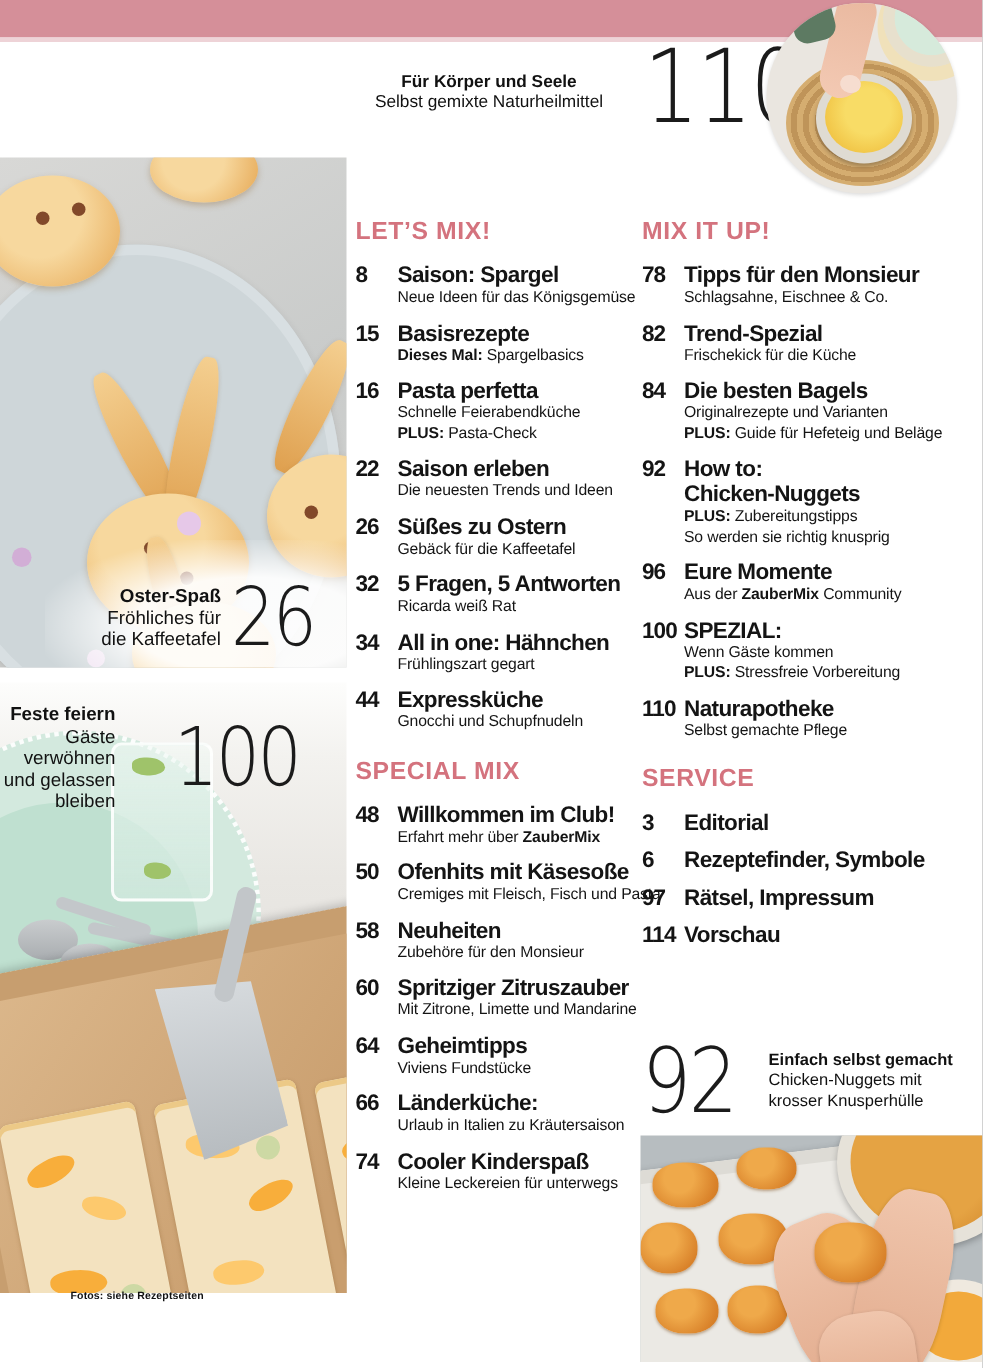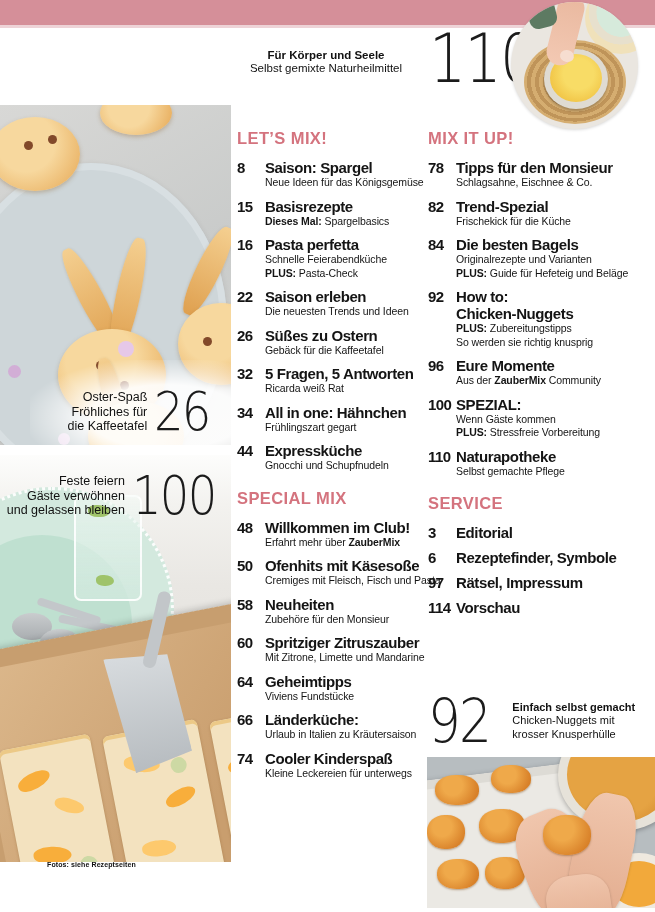--- a/index.html
+++ b/index.html
@@ -42,30 +42,30 @@
   .p2-parch{position:absolute;left:22px;top:18px;width:285px;height:270px;background:linear-gradient(135deg,#dcb88c,#c99e6e 70%);}
   .tart{position:absolute;border-radius:6px;background:#f3e2bf;box-shadow:inset 0 4px 0 #ecc987,0 1px 3px rgba(120,80,30,.35);}
   .mango{position:absolute;border-radius:45% 55% 50% 50%;background:#f8ae3b;}
   .mango.l{background:#fdc96d;}
   .zuc{position:absolute;border-radius:50%;background:#cdd9a4;}
   .server{position:absolute;left:150px;top:30px;width:76px;height:118px;background:linear-gradient(#d7dbde,#b7bcc0);clip-path:polygon(8% 0,92% 6%,100% 90%,22% 100%);}
   .server-handle{position:absolute;left:208px;top:-28px;width:13px;height:78px;border-radius:6px;background:#c2c6c9;transform:rotate(24deg);}
   
   .photo-cap{position:absolute;display:flex;align-items:center;text-align:right;color:#111;}
   .photo-cap .cap-text{font-size:12.5px;line-height:14.5px;}
-  .photo-cap .cap-text .b{font-weight:400;}
+  .photo-cap .cap-text .b{font-weight:700;}
   .photo-cap .cap-num{font-size:54px;line-height:54px;margin-left:7px;letter-spacing:-2px;}
   .cap1{right:12px;top:280px;}
-  .cap2{right:2px;top:14px;}
+  .cap2{right:18px;top:14px;gap:32px;}
   .credit{position:absolute;left:47px;top:861px;font-size:7px;font-weight:700;color:#111;letter-spacing:0.1px;}
   
   .col{position:absolute;top:129px;color:#141414;}
   .col-mid{left:237px;width:184px;}
   .col-right{left:428px;width:227px;}
-  .sec-heading{font-size:16.5px;font-weight:700;color:#d4737e;letter-spacing:0.4px;margin:0 0 11px 0;}
+  .sec-heading{font-size:16.5px;font-weight:700;color:#d4737e;letter-spacing:0.4px;margin:16px 0 11px 0;}
   .sec-heading.later{margin-top:16px;}
   .entry{display:flex;margin-bottom:8px;}
   .num{flex:0 0 28px;font-weight:700;font-size:15px;letter-spacing:-0.6px;line-height:17px;}
   .ebody{flex:1;min-width:0;}
   .etitle{display:block;font-weight:700;font-size:15px;line-height:17px;letter-spacing:-0.4px;white-space:pre-line;}
   .esub{display:block;font-size:10.5px;line-height:13.5px;letter-spacing:-0.1px;white-space:nowrap;}
   .esub .b{font-weight:700;}
   
   .feature{position:absolute;left:428px;top:690px;display:flex;align-items:center;color:#111;}
   .feature .f-num{font-size:60px;line-height:62px;letter-spacing:-2px;}

